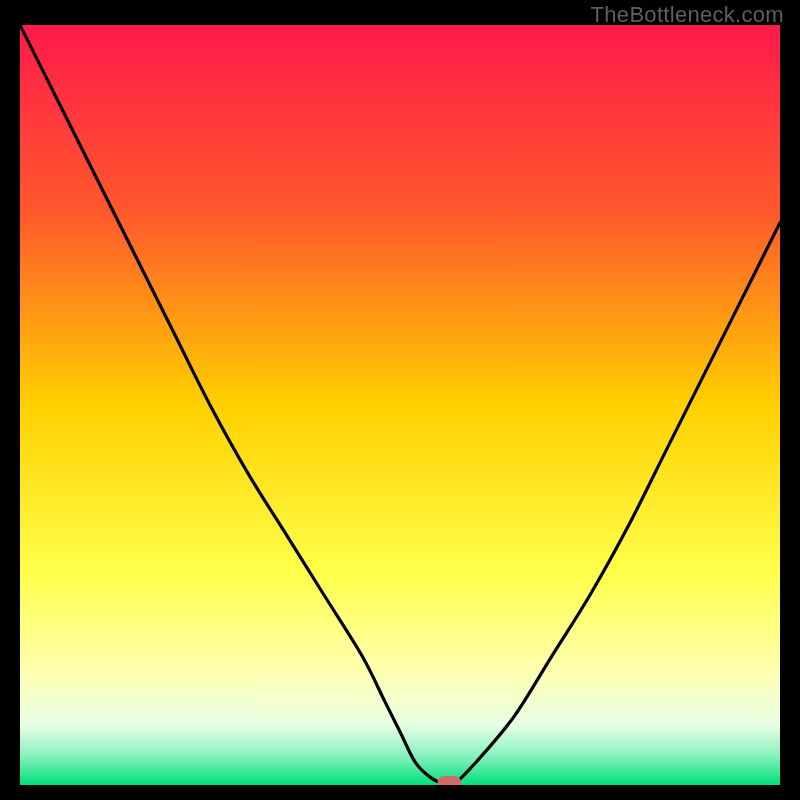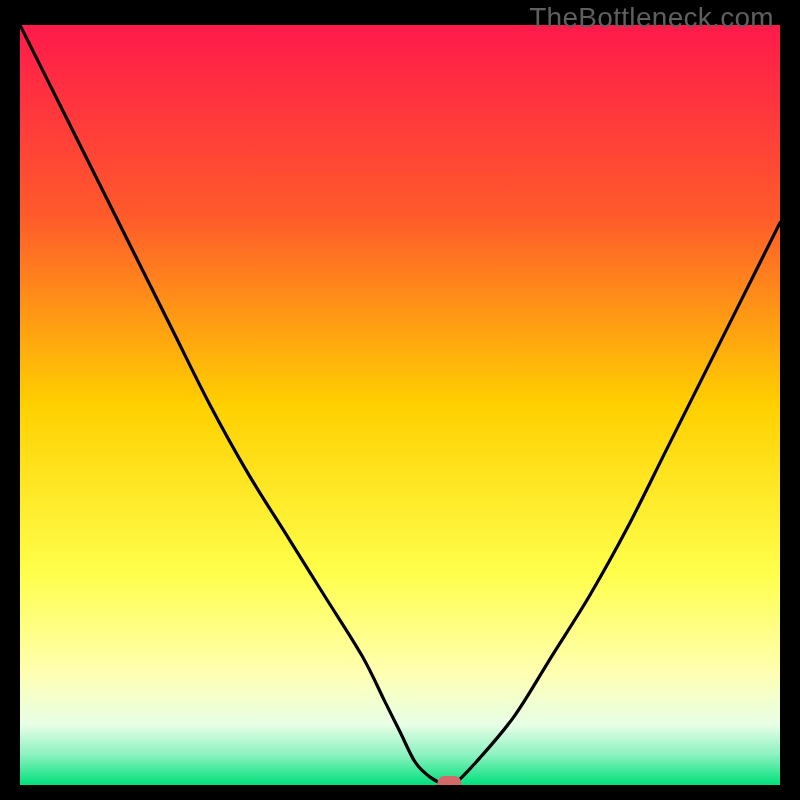--- a/index.html
+++ b/index.html
@@ -13,23 +13,23 @@
   }
   .frame {
     position: relative;
     width: 800px;
     height: 800px;
     background: #000;
   }
   .watermark {
     position: absolute;
     top: 2px;
-    right: 26px;
+    right: 16px;
     color: #5f5f5f;
-    font-size: 28px;
+    font-size: 22px;
     font-weight: 500;
     letter-spacing: 0.3px;
     z-index: 3;
     user-select: none;
   }
   .plot {
     position: absolute;
     left: 20px;
     top: 25px;
     width: 760px;

